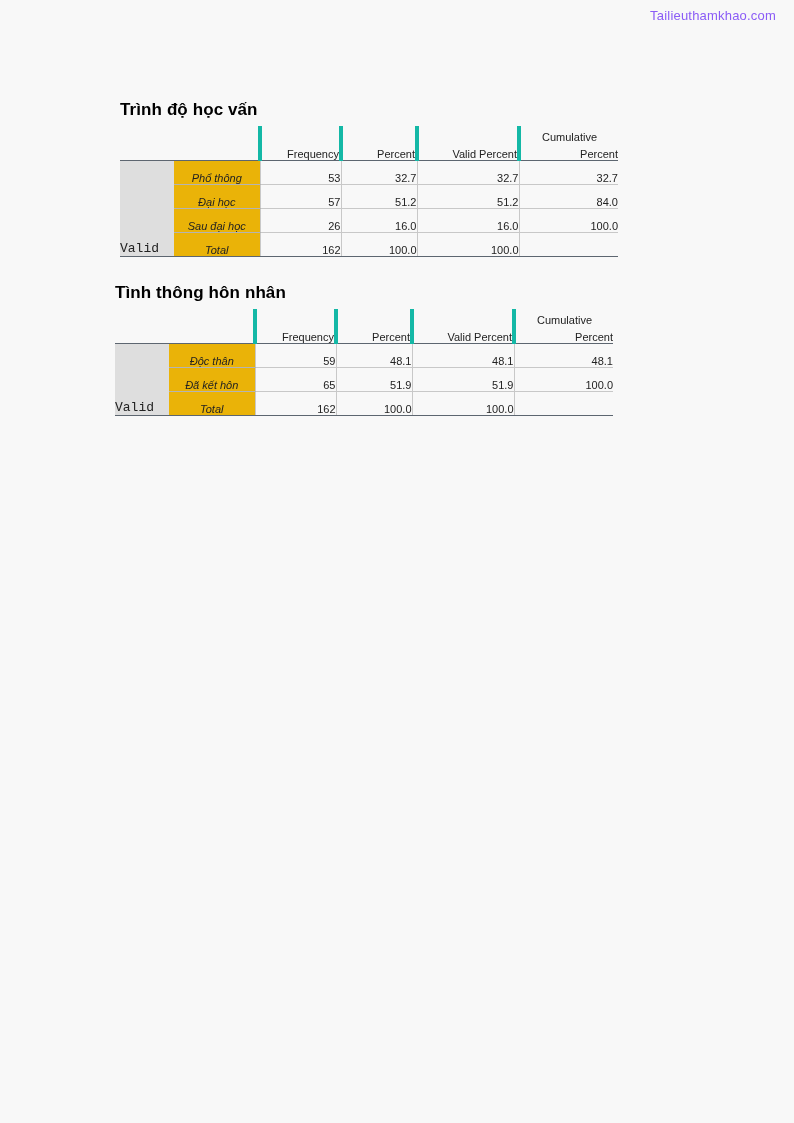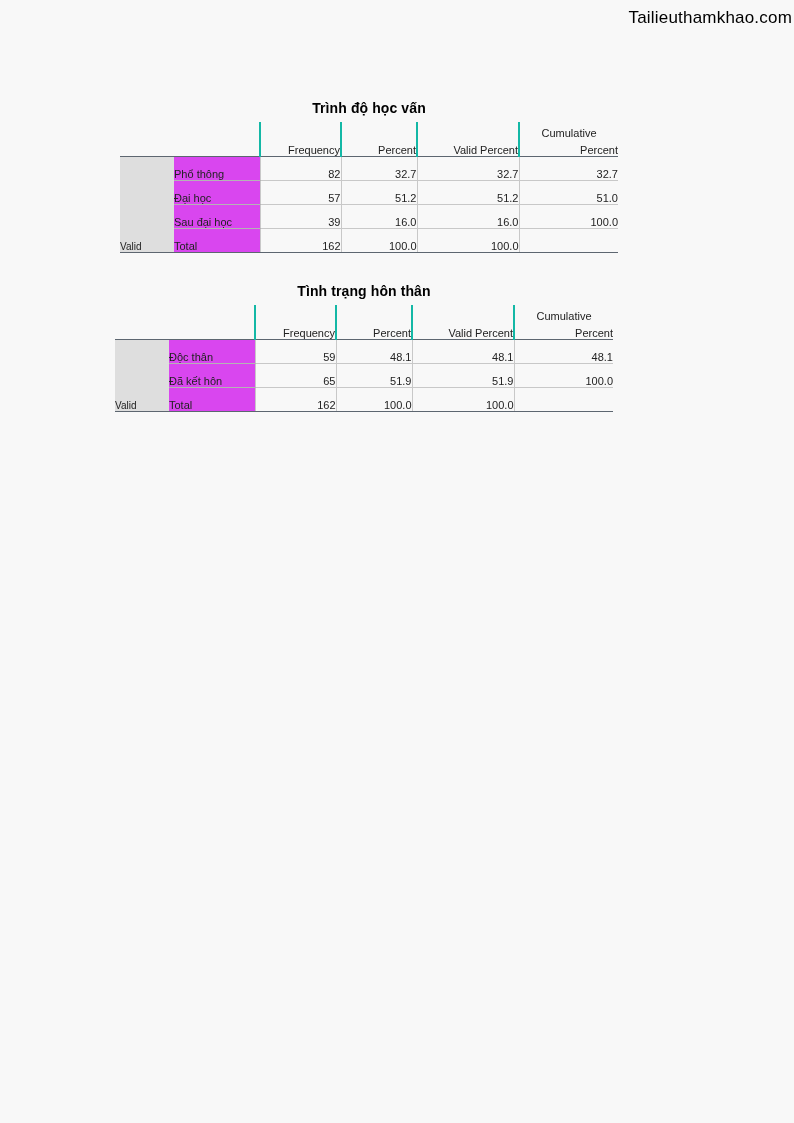--- a/index.html
+++ b/index.html
@@ -13,35 +13,35 @@
     font-family: "Liberation Sans", sans-serif;
     position: relative;
     overflow: hidden;
     color: #1a1a1a;
   }
 
   
   .watermark {
     position: absolute;
     top: 8px;
-    right: 2px;
-    font-size: 17px;
-    color: #000000;
+    right: 18px;
+    font-size: 13px;
+    color: #8b5cf6;
     letter-spacing: 0.2px;
     user-select: none;
   }
 
   
   .table-block {
     position: absolute;
   }
   .table-title {
-    font-size: 14px;
+    font-size: 17px;
     font-weight: bold;
-    text-align: center;
+    text-align: left;
     color: #000;
     margin: 0 0 6px 0;
     letter-spacing: 0.1px;
   }
 
   table.spss {
     border-collapse: collapse;
     font-size: 11px;
     color: #222;
     table-layout: fixed;
@@ -62,44 +62,46 @@
     border-bottom: 1px solid #5d6670;
     background: #f8f8f8;
   }
   .hdr-top {
     height: 17px;
     text-align: center;
     padding: 0 6px 2px 6px;
     background: #f8f8f8;
   }
   .hdr-sep {
-    border-left: 2px solid #14b8a6;
+    border-left: 4px solid #14b8a6;
   }
   
   .corner {
     background: #f8f8f8;
     border-bottom: 1px solid #5d6670;
   }
   .corner-top {
     background: #f8f8f8;
   }
 
   
   .stub-group {
     background: #dedede;
     padding: 0 10px 0 8px;
     text-align: left;
     vertical-align: top;
-    font-size: 10px;
+    font-size: 13px;
+    font-family: Liberation Mono, monospace;
   }
   .stub-label {
-    background: #d946ef;
+    background: #eab308;
     padding: 0 10px 0 8px;
-    text-align: left;
+    text-align: center;
     border-bottom: 1px solid #b4b4b4;
+    font-style: italic;
   }
   .stub-label.last {
     border-bottom: none;
     margin-top: 40px;
   }
 
   
   .cell {
     background: #f8f8f8;
     text-align: right;
@@ -155,53 +157,53 @@
         <td class="hdr hdr-sep">Frequency</td>
         <td class="hdr hdr-sep">Percent</td>
         <td class="hdr hdr-sep">Valid Percent</td>
         <td class="hdr hdr-sep">Percent</td>
       </tr>
     </thead>
     <tbody>
       <tr class="data-row first">
         <td class="stub-group" rowspan="4" style="padding-top:4px;">Valid</td>
         <td class="stub-label">Phổ thông</td>
-        <td class="cell">82</td>
+        <td class="cell">53</td>
         <td class="cell">32.7</td>
         <td class="cell">32.7</td>
         <td class="cell">32.7</td>
       </tr>
       <tr class="data-row">
         <td class="stub-label">Đại học</td>
         <td class="cell">57</td>
         <td class="cell">51.2</td>
         <td class="cell">51.2</td>
-        <td class="cell">51.0</td>
+        <td class="cell">84.0</td>
       </tr>
       <tr class="data-row">
         <td class="stub-label">Sau đại học</td>
-        <td class="cell">39</td>
+        <td class="cell">26</td>
         <td class="cell">16.0</td>
         <td class="cell">16.0</td>
         <td class="cell">100.0</td>
       </tr>
       <tr class="data-row">
         <td class="stub-label last">Total</td>
         <td class="cell last-row">162</td>
         <td class="cell last-row">100.0</td>
         <td class="cell last-row">100.0</td>
         <td class="cell last-row"></td>
       </tr>
     </tbody>
   </table>
   <div class="bottom-rule" style="width:498px;"></div>
 </div>
 
 <div class="table-block" style="left:115px; top:283px;">
-  <div class="table-title" style="width:498px;">Tình trạng hôn thân</div>
+  <div class="table-title" style="width:498px;">Tình thông hôn nhân</div>
   <table class="spss" style="width:498px;">
     <colgroup>
       <col style="width:54px">
       <col style="width:86px">
       <col style="width:81px">
       <col style="width:76px">
       <col style="width:102px">
       <col style="width:99px">
     </colgroup>
     <thead>

